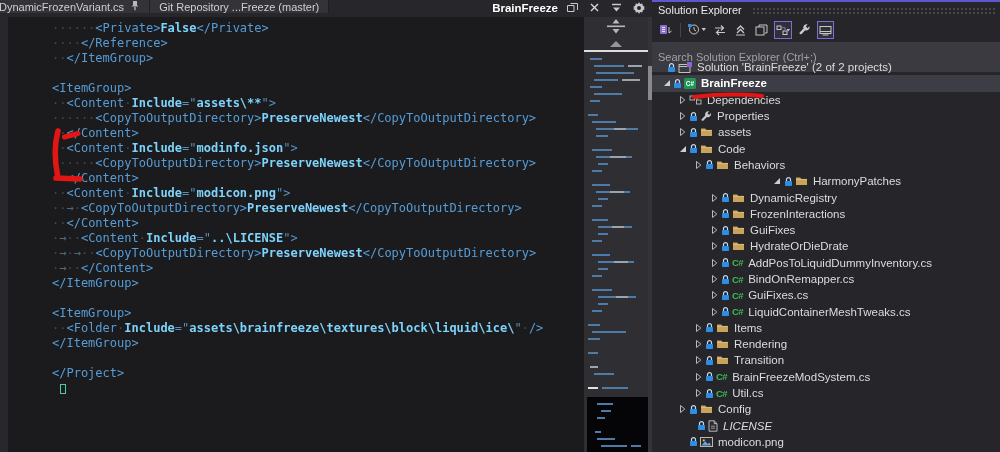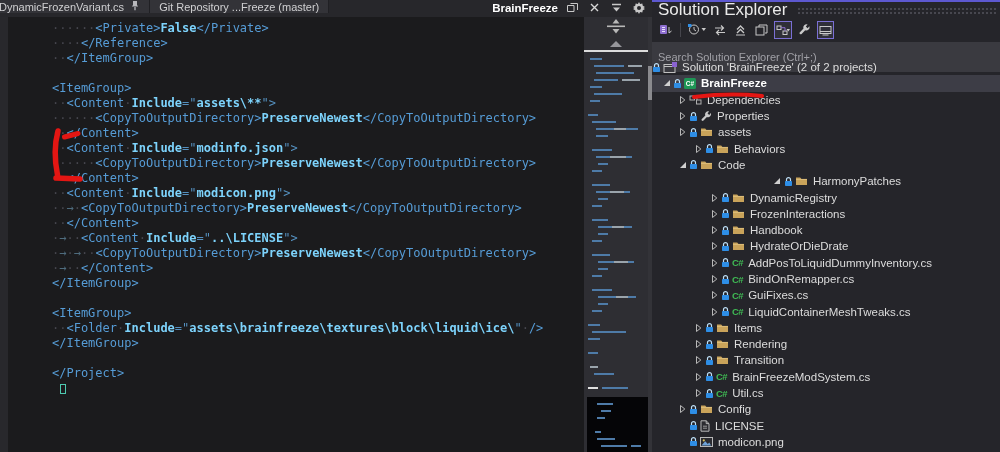--- a/index.html
+++ b/index.html
@@ -44,21 +44,21 @@
   .mm-c0 { background:#4e7ba8; } .mm-c1 { background:#9aa4ac; } .mm-c2 { background:#e0e0e0; }
 
   .vscroll { position:absolute; left:648px; top:17px; width:4px; height:435px; background:#333338; }
   .vscroll-thumb { position:absolute; left:0; top:49px; width:4px; height:34px; background:#8a8a8e; }
 
   
   .sepanel { position:absolute; left:652px; top:0; width:348px; height:452px; background:#25252a;
              font-size:11.5px; }
   .se-topline { position:absolute; left:0; top:0; width:100%; height:2px; background:#5d58d0; }
   .se-header { position:absolute; left:0; top:2px; width:100%; height:15px; display:flex; align-items:center; }
-  .se-title { color:#eaeaea; font-size:17px; padding-left:6px; white-space:nowrap; }
+  .se-title { color:#eaeaea; font-size:11px; padding-left:6px; white-space:nowrap; }
   .se-grip { flex:1; height:8px; margin:2px 4px 0 10px;
              background-image:radial-gradient(circle,#47474f 34%,transparent 36%);
              background-size:4px 4px; }
   .se-toolbar { position:absolute; left:0; top:17px; width:100%; height:25px; display:flex;
                 align-items:center; gap:4px; padding-left:5px; }
   .se-ti { display:inline-flex; align-items:center; justify-content:center; height:18px; min-width:17px; }
   .se-ti.boxed { border:1px solid #7a6fd4; background:#2f2f38; }
   .se-sep { width:1px; height:14px; background:#45454c; margin:0 2px; }
   .se-search { position:absolute; left:0; top:42px; width:100%; height:30px; background:#3a3a40;
                border:none; color:#a0a0a6; font-size:11px; padding:0 6px; outline:none;
@@ -258,21 +258,21 @@
         <span class="se-ti boxed">
           <svg width="15" height="12">
             <rect x="2" y="2.5" width="11" height="7" fill="none" stroke="#c8c8c8"></rect>
             <path d="M2 7.5 h11" stroke="#c8c8c8"></path>
             <path d="M4.5 11 h6" stroke="#c8c8c8"></path>
           </svg>
         </span>
       </div>
     <input class="se-search" placeholder="Search Solution Explorer (Ctrl+;)" style="">
     <div class="se-tree" id="se-tree">
-      <div class="trow" style="">
+      <div class="trow" style="margin-left:15px;">
         <span class="slot-ic">
             <svg width="9" height="11">
               <path d="M2.5 5.2 V3.6 a2 2 0 0 1 4 0 V5.2" stroke="#bfe0f7" stroke-width="1.2" fill="none"></path>
               <rect x="1" y="5" width="7" height="5" rx="0.8" fill="#2e8ee6"></rect>
             </svg>
           </span>
         <span class="slot-ic">
             <svg width="14" height="11">
               <rect x="1" y="2.5" width="11" height="8" fill="none" stroke="#c0c0c0"></rect>
               <path d="M1 4.5 h11" stroke="#c0c0c0"></path>
@@ -347,339 +347,339 @@
               </svg>
             </span>
             <span class="slot-ic">
               <svg width="13" height="10">
                 <path d="M1 1.5 h4.2 l1.2 1.6 H12 v6 H1 z" fill="#c9a35a"></path>
                 <path d="M1 3.4 h11" stroke="#e2c584" stroke-width="0.8"></path>
               </svg>
             </span>
             <span class="lbl">assets</span>
           </div>
+          <div class="trow" style="padding-left: 24px;">
+            <span class="slot-arrow">
+              <span class="exp"></span>
+            </span>
+            <span class="slot-ic">
+              <svg width="9" height="11">
+                <path d="M2.5 5.2 V3.6 a2 2 0 0 1 4 0 V5.2" stroke="#bfe0f7" stroke-width="1.2" fill="none"></path>
+                <rect x="1" y="5" width="7" height="5" rx="0.8" fill="#2e8ee6"></rect>
+              </svg>
+            </span>
+            <span class="slot-ic">
+              <svg width="13" height="10">
+                <path d="M1 1.5 h4.2 l1.2 1.6 H12 v6 H1 z" fill="#c9a35a"></path>
+                <path d="M1 3.4 h11" stroke="#e2c584" stroke-width="0.8"></path>
+              </svg>
+            </span>
+            <span class="lbl">Code</span>
+          </div>
           <div class="trow" style="padding-left: 40px;">
             <span class="slot-arrow">
               <svg width="7" height="10">
                 <path d="M1.5 1.5 L5.8 5 L1.5 8.5 z" fill="none" stroke="#b8b8b8"></path>
               </svg>
             </span>
             <span class="slot-ic">
               <svg width="9" height="11">
                 <path d="M2.5 5.2 V3.6 a2 2 0 0 1 4 0 V5.2" stroke="#bfe0f7" stroke-width="1.2" fill="none"></path>
                 <rect x="1" y="5" width="7" height="5" rx="0.8" fill="#2e8ee6"></rect>
               </svg>
             </span>
             <span class="slot-ic">
               <svg width="13" height="10">
                 <path d="M1 1.5 h4.2 l1.2 1.6 H12 v6 H1 z" fill="#c9a35a"></path>
                 <path d="M1 3.4 h11" stroke="#e2c584" stroke-width="0.8"></path>
               </svg>
             </span>
             <span class="lbl">Behaviors</span>
           </div>
+          <div class="trow" style="padding-left: 20px; justify-content: center;">
+            <span class="slot-arrow">
+              <span class="exp"></span>
+            </span>
+            <span class="slot-ic">
+              <svg width="9" height="11">
+                <path d="M2.5 5.2 V3.6 a2 2 0 0 1 4 0 V5.2" stroke="#bfe0f7" stroke-width="1.2" fill="none"></path>
+                <rect x="1" y="5" width="7" height="5" rx="0.8" fill="#2e8ee6"></rect>
+              </svg>
+            </span>
+            <span class="slot-ic">
+              <svg width="13" height="10">
+                <path d="M1 1.5 h4.2 l1.2 1.6 H12 v6 H1 z" fill="#c9a35a"></path>
+                <path d="M1 3.4 h11" stroke="#e2c584" stroke-width="0.8"></path>
+              </svg>
+            </span>
+            <span class="lbl">HarmonyPatches</span>
+          </div>
+          <div class="trow" style="padding-left: 56px;">
+            <span class="slot-arrow">
+              <svg width="7" height="10">
+                <path d="M1.5 1.5 L5.8 5 L1.5 8.5 z" fill="none" stroke="#b8b8b8"></path>
+              </svg>
+            </span>
+            <span class="slot-ic">
+              <svg width="9" height="11">
+                <path d="M2.5 5.2 V3.6 a2 2 0 0 1 4 0 V5.2" stroke="#bfe0f7" stroke-width="1.2" fill="none"></path>
+                <rect x="1" y="5" width="7" height="5" rx="0.8" fill="#2e8ee6"></rect>
+              </svg>
+            </span>
+            <span class="slot-ic">
+              <svg width="13" height="10">
+                <path d="M1 1.5 h4.2 l1.2 1.6 H12 v6 H1 z" fill="#c9a35a"></path>
+                <path d="M1 3.4 h11" stroke="#e2c584" stroke-width="0.8"></path>
+              </svg>
+            </span>
+            <span class="lbl">DynamicRegistry</span>
+          </div>
+          <div class="trow" style="padding-left: 56px;">
+            <span class="slot-arrow">
+              <svg width="7" height="10">
+                <path d="M1.5 1.5 L5.8 5 L1.5 8.5 z" fill="none" stroke="#b8b8b8"></path>
+              </svg>
+            </span>
+            <span class="slot-ic">
+              <svg width="9" height="11">
+                <path d="M2.5 5.2 V3.6 a2 2 0 0 1 4 0 V5.2" stroke="#bfe0f7" stroke-width="1.2" fill="none"></path>
+                <rect x="1" y="5" width="7" height="5" rx="0.8" fill="#2e8ee6"></rect>
+              </svg>
+            </span>
+            <span class="slot-ic">
+              <svg width="13" height="10">
+                <path d="M1 1.5 h4.2 l1.2 1.6 H12 v6 H1 z" fill="#c9a35a"></path>
+                <path d="M1 3.4 h11" stroke="#e2c584" stroke-width="0.8"></path>
+              </svg>
+            </span>
+            <span class="lbl">FrozenInteractions</span>
+          </div>
+          <div class="trow" style="padding-left: 56px;">
+            <span class="slot-arrow">
+              <svg width="7" height="10">
+                <path d="M1.5 1.5 L5.8 5 L1.5 8.5 z" fill="none" stroke="#b8b8b8"></path>
+              </svg>
+            </span>
+            <span class="slot-ic">
+              <svg width="9" height="11">
+                <path d="M2.5 5.2 V3.6 a2 2 0 0 1 4 0 V5.2" stroke="#bfe0f7" stroke-width="1.2" fill="none"></path>
+                <rect x="1" y="5" width="7" height="5" rx="0.8" fill="#2e8ee6"></rect>
+              </svg>
+            </span>
+            <span class="slot-ic">
+              <svg width="13" height="10">
+                <path d="M1 1.5 h4.2 l1.2 1.6 H12 v6 H1 z" fill="#c9a35a"></path>
+                <path d="M1 3.4 h11" stroke="#e2c584" stroke-width="0.8"></path>
+              </svg>
+            </span>
+            <span class="lbl">GuiFixes</span>
+          </div>
+          <div class="trow" style="padding-left: 56px;">
+            <span class="slot-arrow">
+              <svg width="7" height="10">
+                <path d="M1.5 1.5 L5.8 5 L1.5 8.5 z" fill="none" stroke="#b8b8b8"></path>
+              </svg>
+            </span>
+            <span class="slot-ic">
+              <svg width="9" height="11">
+                <path d="M2.5 5.2 V3.6 a2 2 0 0 1 4 0 V5.2" stroke="#bfe0f7" stroke-width="1.2" fill="none"></path>
+                <rect x="1" y="5" width="7" height="5" rx="0.8" fill="#2e8ee6"></rect>
+              </svg>
+            </span>
+            <span class="slot-ic">
+              <svg width="13" height="10">
+                <path d="M1 1.5 h4.2 l1.2 1.6 H12 v6 H1 z" fill="#c9a35a"></path>
+                <path d="M1 3.4 h11" stroke="#e2c584" stroke-width="0.8"></path>
+              </svg>
+            </span>
+            <span class="lbl">HydrateOrDieDrate</span>
+          </div>
+          <div class="trow" style="padding-left: 56px;">
+            <span class="slot-arrow">
+              <svg width="7" height="10">
+                <path d="M1.5 1.5 L5.8 5 L1.5 8.5 z" fill="none" stroke="#b8b8b8"></path>
+              </svg>
+            </span>
+            <span class="slot-ic">
+              <svg width="9" height="11">
+                <path d="M2.5 5.2 V3.6 a2 2 0 0 1 4 0 V5.2" stroke="#bfe0f7" stroke-width="1.2" fill="none"></path>
+                <rect x="1" y="5" width="7" height="5" rx="0.8" fill="#2e8ee6"></rect>
+              </svg>
+            </span>
+            <span class="slot-ic">
+              <span class="cs-glyph">C#</span>
+            </span>
+            <span class="lbl">AddPosToLiquidDummyInventory.cs</span>
+          </div>
+          <div class="trow" style="padding-left: 56px;">
+            <span class="slot-arrow">
+              <svg width="7" height="10">
+                <path d="M1.5 1.5 L5.8 5 L1.5 8.5 z" fill="none" stroke="#b8b8b8"></path>
+              </svg>
+            </span>
+            <span class="slot-ic">
+              <svg width="9" height="11">
+                <path d="M2.5 5.2 V3.6 a2 2 0 0 1 4 0 V5.2" stroke="#bfe0f7" stroke-width="1.2" fill="none"></path>
+                <rect x="1" y="5" width="7" height="5" rx="0.8" fill="#2e8ee6"></rect>
+              </svg>
+            </span>
+            <span class="slot-ic">
+              <span class="cs-glyph">C#</span>
+            </span>
+            <span class="lbl">BindOnRemapper.cs</span>
+          </div>
+          <div class="trow" style="padding-left: 56px;">
+            <span class="slot-arrow">
+              <svg width="7" height="10">
+                <path d="M1.5 1.5 L5.8 5 L1.5 8.5 z" fill="none" stroke="#b8b8b8"></path>
+              </svg>
+            </span>
+            <span class="slot-ic">
+              <svg width="9" height="11">
+                <path d="M2.5 5.2 V3.6 a2 2 0 0 1 4 0 V5.2" stroke="#bfe0f7" stroke-width="1.2" fill="none"></path>
+                <rect x="1" y="5" width="7" height="5" rx="0.8" fill="#2e8ee6"></rect>
+              </svg>
+            </span>
+            <span class="slot-ic">
+              <span class="cs-glyph">C#</span>
+            </span>
+            <span class="lbl">GuiFixes.cs</span>
+          </div>
+          <div class="trow" style="padding-left: 56px;">
+            <span class="slot-arrow">
+              <svg width="7" height="10">
+                <path d="M1.5 1.5 L5.8 5 L1.5 8.5 z" fill="none" stroke="#b8b8b8"></path>
+              </svg>
+            </span>
+            <span class="slot-ic">
+              <svg width="9" height="11">
+                <path d="M2.5 5.2 V3.6 a2 2 0 0 1 4 0 V5.2" stroke="#bfe0f7" stroke-width="1.2" fill="none"></path>
+                <rect x="1" y="5" width="7" height="5" rx="0.8" fill="#2e8ee6"></rect>
+              </svg>
+            </span>
+            <span class="slot-ic">
+              <span class="cs-glyph">C#</span>
+            </span>
+            <span class="lbl">LiquidContainerMeshTweaks.cs</span>
+          </div>
+          <div class="trow" style="padding-left: 40px;">
+            <span class="slot-arrow">
+              <svg width="7" height="10">
+                <path d="M1.5 1.5 L5.8 5 L1.5 8.5 z" fill="none" stroke="#b8b8b8"></path>
+              </svg>
+            </span>
+            <span class="slot-ic">
+              <svg width="9" height="11">
+                <path d="M2.5 5.2 V3.6 a2 2 0 0 1 4 0 V5.2" stroke="#bfe0f7" stroke-width="1.2" fill="none"></path>
+                <rect x="1" y="5" width="7" height="5" rx="0.8" fill="#2e8ee6"></rect>
+              </svg>
+            </span>
+            <span class="slot-ic">
+              <svg width="13" height="10">
+                <path d="M1 1.5 h4.2 l1.2 1.6 H12 v6 H1 z" fill="#c9a35a"></path>
+                <path d="M1 3.4 h11" stroke="#e2c584" stroke-width="0.8"></path>
+              </svg>
+            </span>
+            <span class="lbl">Items</span>
+          </div>
+          <div class="trow" style="padding-left: 40px;">
+            <span class="slot-arrow">
+              <svg width="7" height="10">
+                <path d="M1.5 1.5 L5.8 5 L1.5 8.5 z" fill="none" stroke="#b8b8b8"></path>
+              </svg>
+            </span>
+            <span class="slot-ic">
+              <svg width="9" height="11">
+                <path d="M2.5 5.2 V3.6 a2 2 0 0 1 4 0 V5.2" stroke="#bfe0f7" stroke-width="1.2" fill="none"></path>
+                <rect x="1" y="5" width="7" height="5" rx="0.8" fill="#2e8ee6"></rect>
+              </svg>
+            </span>
+            <span class="slot-ic">
+              <svg width="13" height="10">
+                <path d="M1 1.5 h4.2 l1.2 1.6 H12 v6 H1 z" fill="#c9a35a"></path>
+                <path d="M1 3.4 h11" stroke="#e2c584" stroke-width="0.8"></path>
+              </svg>
+            </span>
+            <span class="lbl">Rendering</span>
+          </div>
+          <div class="trow" style="padding-left: 40px;">
+            <span class="slot-arrow">
+              <svg width="7" height="10">
+                <path d="M1.5 1.5 L5.8 5 L1.5 8.5 z" fill="none" stroke="#b8b8b8"></path>
+              </svg>
+            </span>
+            <span class="slot-ic">
+              <svg width="9" height="11">
+                <path d="M2.5 5.2 V3.6 a2 2 0 0 1 4 0 V5.2" stroke="#bfe0f7" stroke-width="1.2" fill="none"></path>
+                <rect x="1" y="5" width="7" height="5" rx="0.8" fill="#2e8ee6"></rect>
+              </svg>
+            </span>
+            <span class="slot-ic">
+              <svg width="13" height="10">
+                <path d="M1 1.5 h4.2 l1.2 1.6 H12 v6 H1 z" fill="#c9a35a"></path>
+                <path d="M1 3.4 h11" stroke="#e2c584" stroke-width="0.8"></path>
+              </svg>
+            </span>
+            <span class="lbl">Transition</span>
+          </div>
+          <div class="trow" style="padding-left: 40px;">
+            <span class="slot-arrow">
+              <svg width="7" height="10">
+                <path d="M1.5 1.5 L5.8 5 L1.5 8.5 z" fill="none" stroke="#b8b8b8"></path>
+              </svg>
+            </span>
+            <span class="slot-ic">
+              <svg width="9" height="11">
+                <path d="M2.5 5.2 V3.6 a2 2 0 0 1 4 0 V5.2" stroke="#bfe0f7" stroke-width="1.2" fill="none"></path>
+                <rect x="1" y="5" width="7" height="5" rx="0.8" fill="#2e8ee6"></rect>
+              </svg>
+            </span>
+            <span class="slot-ic">
+              <span class="cs-glyph">C#</span>
+            </span>
+            <span class="lbl">BrainFreezeModSystem.cs</span>
+          </div>
+          <div class="trow" style="padding-left: 40px;">
+            <span class="slot-arrow">
+              <svg width="7" height="10">
+                <path d="M1.5 1.5 L5.8 5 L1.5 8.5 z" fill="none" stroke="#b8b8b8"></path>
+              </svg>
+            </span>
+            <span class="slot-ic">
+              <svg width="9" height="11">
+                <path d="M2.5 5.2 V3.6 a2 2 0 0 1 4 0 V5.2" stroke="#bfe0f7" stroke-width="1.2" fill="none"></path>
+                <rect x="1" y="5" width="7" height="5" rx="0.8" fill="#2e8ee6"></rect>
+              </svg>
+            </span>
+            <span class="slot-ic">
+              <span class="cs-glyph">C#</span>
+            </span>
+            <span class="lbl">Util.cs</span>
+          </div>
           <div class="trow" style="padding-left: 24px;">
             <span class="slot-arrow">
-              <span class="exp"></span>
-            </span>
-            <span class="slot-ic">
-              <svg width="9" height="11">
-                <path d="M2.5 5.2 V3.6 a2 2 0 0 1 4 0 V5.2" stroke="#bfe0f7" stroke-width="1.2" fill="none"></path>
-                <rect x="1" y="5" width="7" height="5" rx="0.8" fill="#2e8ee6"></rect>
-              </svg>
-            </span>
-            <span class="slot-ic">
-              <svg width="13" height="10">
-                <path d="M1 1.5 h4.2 l1.2 1.6 H12 v6 H1 z" fill="#c9a35a"></path>
-                <path d="M1 3.4 h11" stroke="#e2c584" stroke-width="0.8"></path>
-              </svg>
-            </span>
-            <span class="lbl">Code</span>
-          </div>
-          <div class="trow" style="padding-left: 20px; justify-content: center;">
-            <span class="slot-arrow">
-              <span class="exp"></span>
-            </span>
-            <span class="slot-ic">
-              <svg width="9" height="11">
-                <path d="M2.5 5.2 V3.6 a2 2 0 0 1 4 0 V5.2" stroke="#bfe0f7" stroke-width="1.2" fill="none"></path>
-                <rect x="1" y="5" width="7" height="5" rx="0.8" fill="#2e8ee6"></rect>
-              </svg>
-            </span>
-            <span class="slot-ic">
-              <svg width="13" height="10">
-                <path d="M1 1.5 h4.2 l1.2 1.6 H12 v6 H1 z" fill="#c9a35a"></path>
-                <path d="M1 3.4 h11" stroke="#e2c584" stroke-width="0.8"></path>
-              </svg>
-            </span>
-            <span class="lbl">HarmonyPatches</span>
-          </div>
-          <div class="trow" style="padding-left: 56px;">
-            <span class="slot-arrow">
-              <svg width="7" height="10">
-                <path d="M1.5 1.5 L5.8 5 L1.5 8.5 z" fill="none" stroke="#b8b8b8"></path>
-              </svg>
-            </span>
-            <span class="slot-ic">
-              <svg width="9" height="11">
-                <path d="M2.5 5.2 V3.6 a2 2 0 0 1 4 0 V5.2" stroke="#bfe0f7" stroke-width="1.2" fill="none"></path>
-                <rect x="1" y="5" width="7" height="5" rx="0.8" fill="#2e8ee6"></rect>
-              </svg>
-            </span>
-            <span class="slot-ic">
-              <svg width="13" height="10">
-                <path d="M1 1.5 h4.2 l1.2 1.6 H12 v6 H1 z" fill="#c9a35a"></path>
-                <path d="M1 3.4 h11" stroke="#e2c584" stroke-width="0.8"></path>
-              </svg>
-            </span>
-            <span class="lbl">DynamicRegistry</span>
-          </div>
-          <div class="trow" style="padding-left: 56px;">
-            <span class="slot-arrow">
-              <svg width="7" height="10">
-                <path d="M1.5 1.5 L5.8 5 L1.5 8.5 z" fill="none" stroke="#b8b8b8"></path>
-              </svg>
-            </span>
-            <span class="slot-ic">
-              <svg width="9" height="11">
-                <path d="M2.5 5.2 V3.6 a2 2 0 0 1 4 0 V5.2" stroke="#bfe0f7" stroke-width="1.2" fill="none"></path>
-                <rect x="1" y="5" width="7" height="5" rx="0.8" fill="#2e8ee6"></rect>
-              </svg>
-            </span>
-            <span class="slot-ic">
-              <svg width="13" height="10">
-                <path d="M1 1.5 h4.2 l1.2 1.6 H12 v6 H1 z" fill="#c9a35a"></path>
-                <path d="M1 3.4 h11" stroke="#e2c584" stroke-width="0.8"></path>
-              </svg>
-            </span>
-            <span class="lbl">FrozenInteractions</span>
-          </div>
-          <div class="trow" style="padding-left: 56px;">
-            <span class="slot-arrow">
-              <svg width="7" height="10">
-                <path d="M1.5 1.5 L5.8 5 L1.5 8.5 z" fill="none" stroke="#b8b8b8"></path>
-              </svg>
-            </span>
-            <span class="slot-ic">
-              <svg width="9" height="11">
-                <path d="M2.5 5.2 V3.6 a2 2 0 0 1 4 0 V5.2" stroke="#bfe0f7" stroke-width="1.2" fill="none"></path>
-                <rect x="1" y="5" width="7" height="5" rx="0.8" fill="#2e8ee6"></rect>
-              </svg>
-            </span>
-            <span class="slot-ic">
-              <svg width="13" height="10">
-                <path d="M1 1.5 h4.2 l1.2 1.6 H12 v6 H1 z" fill="#c9a35a"></path>
-                <path d="M1 3.4 h11" stroke="#e2c584" stroke-width="0.8"></path>
-              </svg>
-            </span>
-            <span class="lbl">Handbook</span>
-          </div>
-          <div class="trow" style="padding-left: 56px;">
-            <span class="slot-arrow">
-              <svg width="7" height="10">
-                <path d="M1.5 1.5 L5.8 5 L1.5 8.5 z" fill="none" stroke="#b8b8b8"></path>
-              </svg>
-            </span>
-            <span class="slot-ic">
-              <svg width="9" height="11">
-                <path d="M2.5 5.2 V3.6 a2 2 0 0 1 4 0 V5.2" stroke="#bfe0f7" stroke-width="1.2" fill="none"></path>
-                <rect x="1" y="5" width="7" height="5" rx="0.8" fill="#2e8ee6"></rect>
-              </svg>
-            </span>
-            <span class="slot-ic">
-              <svg width="13" height="10">
-                <path d="M1 1.5 h4.2 l1.2 1.6 H12 v6 H1 z" fill="#c9a35a"></path>
-                <path d="M1 3.4 h11" stroke="#e2c584" stroke-width="0.8"></path>
-              </svg>
-            </span>
-            <span class="lbl">HydrateOrDieDrate</span>
-          </div>
-          <div class="trow" style="padding-left: 56px;">
-            <span class="slot-arrow">
-              <svg width="7" height="10">
-                <path d="M1.5 1.5 L5.8 5 L1.5 8.5 z" fill="none" stroke="#b8b8b8"></path>
-              </svg>
-            </span>
-            <span class="slot-ic">
-              <svg width="9" height="11">
-                <path d="M2.5 5.2 V3.6 a2 2 0 0 1 4 0 V5.2" stroke="#bfe0f7" stroke-width="1.2" fill="none"></path>
-                <rect x="1" y="5" width="7" height="5" rx="0.8" fill="#2e8ee6"></rect>
-              </svg>
-            </span>
-            <span class="slot-ic">
-              <span class="cs-glyph">C#</span>
-            </span>
-            <span class="lbl">AddPosToLiquidDummyInventory.cs</span>
-          </div>
-          <div class="trow" style="padding-left: 56px;">
-            <span class="slot-arrow">
-              <svg width="7" height="10">
-                <path d="M1.5 1.5 L5.8 5 L1.5 8.5 z" fill="none" stroke="#b8b8b8"></path>
-              </svg>
-            </span>
-            <span class="slot-ic">
-              <svg width="9" height="11">
-                <path d="M2.5 5.2 V3.6 a2 2 0 0 1 4 0 V5.2" stroke="#bfe0f7" stroke-width="1.2" fill="none"></path>
-                <rect x="1" y="5" width="7" height="5" rx="0.8" fill="#2e8ee6"></rect>
-              </svg>
-            </span>
-            <span class="slot-ic">
-              <span class="cs-glyph">C#</span>
-            </span>
-            <span class="lbl">BindOnRemapper.cs</span>
-          </div>
-          <div class="trow" style="padding-left: 56px;">
-            <span class="slot-arrow">
-              <svg width="7" height="10">
-                <path d="M1.5 1.5 L5.8 5 L1.5 8.5 z" fill="none" stroke="#b8b8b8"></path>
-              </svg>
-            </span>
-            <span class="slot-ic">
-              <svg width="9" height="11">
-                <path d="M2.5 5.2 V3.6 a2 2 0 0 1 4 0 V5.2" stroke="#bfe0f7" stroke-width="1.2" fill="none"></path>
-                <rect x="1" y="5" width="7" height="5" rx="0.8" fill="#2e8ee6"></rect>
-              </svg>
-            </span>
-            <span class="slot-ic">
-              <span class="cs-glyph">C#</span>
-            </span>
-            <span class="lbl">GuiFixes.cs</span>
-          </div>
-          <div class="trow" style="padding-left: 56px;">
-            <span class="slot-arrow">
-              <svg width="7" height="10">
-                <path d="M1.5 1.5 L5.8 5 L1.5 8.5 z" fill="none" stroke="#b8b8b8"></path>
-              </svg>
-            </span>
-            <span class="slot-ic">
-              <svg width="9" height="11">
-                <path d="M2.5 5.2 V3.6 a2 2 0 0 1 4 0 V5.2" stroke="#bfe0f7" stroke-width="1.2" fill="none"></path>
-                <rect x="1" y="5" width="7" height="5" rx="0.8" fill="#2e8ee6"></rect>
-              </svg>
-            </span>
-            <span class="slot-ic">
-              <span class="cs-glyph">C#</span>
-            </span>
-            <span class="lbl">LiquidContainerMeshTweaks.cs</span>
-          </div>
-          <div class="trow" style="padding-left: 40px;">
-            <span class="slot-arrow">
-              <svg width="7" height="10">
-                <path d="M1.5 1.5 L5.8 5 L1.5 8.5 z" fill="none" stroke="#b8b8b8"></path>
-              </svg>
-            </span>
-            <span class="slot-ic">
-              <svg width="9" height="11">
-                <path d="M2.5 5.2 V3.6 a2 2 0 0 1 4 0 V5.2" stroke="#bfe0f7" stroke-width="1.2" fill="none"></path>
-                <rect x="1" y="5" width="7" height="5" rx="0.8" fill="#2e8ee6"></rect>
-              </svg>
-            </span>
-            <span class="slot-ic">
-              <svg width="13" height="10">
-                <path d="M1 1.5 h4.2 l1.2 1.6 H12 v6 H1 z" fill="#c9a35a"></path>
-                <path d="M1 3.4 h11" stroke="#e2c584" stroke-width="0.8"></path>
-              </svg>
-            </span>
-            <span class="lbl">Items</span>
-          </div>
-          <div class="trow" style="padding-left: 40px;">
-            <span class="slot-arrow">
-              <svg width="7" height="10">
-                <path d="M1.5 1.5 L5.8 5 L1.5 8.5 z" fill="none" stroke="#b8b8b8"></path>
-              </svg>
-            </span>
-            <span class="slot-ic">
-              <svg width="9" height="11">
-                <path d="M2.5 5.2 V3.6 a2 2 0 0 1 4 0 V5.2" stroke="#bfe0f7" stroke-width="1.2" fill="none"></path>
-                <rect x="1" y="5" width="7" height="5" rx="0.8" fill="#2e8ee6"></rect>
-              </svg>
-            </span>
-            <span class="slot-ic">
-              <svg width="13" height="10">
-                <path d="M1 1.5 h4.2 l1.2 1.6 H12 v6 H1 z" fill="#c9a35a"></path>
-                <path d="M1 3.4 h11" stroke="#e2c584" stroke-width="0.8"></path>
-              </svg>
-            </span>
-            <span class="lbl">Rendering</span>
-          </div>
-          <div class="trow" style="padding-left: 40px;">
-            <span class="slot-arrow">
-              <svg width="7" height="10">
-                <path d="M1.5 1.5 L5.8 5 L1.5 8.5 z" fill="none" stroke="#b8b8b8"></path>
-              </svg>
-            </span>
-            <span class="slot-ic">
-              <svg width="9" height="11">
-                <path d="M2.5 5.2 V3.6 a2 2 0 0 1 4 0 V5.2" stroke="#bfe0f7" stroke-width="1.2" fill="none"></path>
-                <rect x="1" y="5" width="7" height="5" rx="0.8" fill="#2e8ee6"></rect>
-              </svg>
-            </span>
-            <span class="slot-ic">
-              <svg width="13" height="10">
-                <path d="M1 1.5 h4.2 l1.2 1.6 H12 v6 H1 z" fill="#c9a35a"></path>
-                <path d="M1 3.4 h11" stroke="#e2c584" stroke-width="0.8"></path>
-              </svg>
-            </span>
-            <span class="lbl">Transition</span>
-          </div>
-          <div class="trow" style="padding-left: 40px;">
-            <span class="slot-arrow">
-              <svg width="7" height="10">
-                <path d="M1.5 1.5 L5.8 5 L1.5 8.5 z" fill="none" stroke="#b8b8b8"></path>
-              </svg>
-            </span>
-            <span class="slot-ic">
-              <svg width="9" height="11">
-                <path d="M2.5 5.2 V3.6 a2 2 0 0 1 4 0 V5.2" stroke="#bfe0f7" stroke-width="1.2" fill="none"></path>
-                <rect x="1" y="5" width="7" height="5" rx="0.8" fill="#2e8ee6"></rect>
-              </svg>
-            </span>
-            <span class="slot-ic">
-              <span class="cs-glyph">C#</span>
-            </span>
-            <span class="lbl">BrainFreezeModSystem.cs</span>
-          </div>
-          <div class="trow" style="padding-left: 40px;">
-            <span class="slot-arrow">
-              <svg width="7" height="10">
-                <path d="M1.5 1.5 L5.8 5 L1.5 8.5 z" fill="none" stroke="#b8b8b8"></path>
-              </svg>
-            </span>
-            <span class="slot-ic">
-              <svg width="9" height="11">
-                <path d="M2.5 5.2 V3.6 a2 2 0 0 1 4 0 V5.2" stroke="#bfe0f7" stroke-width="1.2" fill="none"></path>
-                <rect x="1" y="5" width="7" height="5" rx="0.8" fill="#2e8ee6"></rect>
-              </svg>
-            </span>
-            <span class="slot-ic">
-              <span class="cs-glyph">C#</span>
-            </span>
-            <span class="lbl">Util.cs</span>
-          </div>
-          <div class="trow" style="padding-left: 24px;">
-            <span class="slot-arrow">
               <svg width="7" height="10">
                 <path d="M1.5 1.5 L5.8 5 L1.5 8.5 z" fill="none" stroke="#b8b8b8"></path>
               </svg>
             </span>
             <span class="slot-ic">
               <svg width="9" height="11">
                 <path d="M2.5 5.2 V3.6 a2 2 0 0 1 4 0 V5.2" stroke="#bfe0f7" stroke-width="1.2" fill="none"></path>
                 <rect x="1" y="5" width="7" height="5" rx="0.8" fill="#2e8ee6"></rect>
               </svg>
             </span>
             <span class="slot-ic">
               <svg width="13" height="10">
                 <path d="M1 1.5 h4.2 l1.2 1.6 H12 v6 H1 z" fill="#c9a35a"></path>
                 <path d="M1 3.4 h11" stroke="#e2c584" stroke-width="0.8"></path>
               </svg>
             </span>
             <span class="lbl">Config</span>
           </div>
-          <div class="trow" style="padding-left: 24px;">
+          <div class="trow" style="padding-left: 32px; font-style: italic;">
             <span class="slot-arrow"></span>
             <span class="slot-ic">
               <svg width="9" height="11">
                 <path d="M2.5 5.2 V3.6 a2 2 0 0 1 4 0 V5.2" stroke="#bfe0f7" stroke-width="1.2" fill="none"></path>
                 <rect x="1" y="5" width="7" height="5" rx="0.8" fill="#2e8ee6"></rect>
               </svg>
             </span>
             <span class="slot-ic">
               <svg width="10" height="12">
                 <path d="M1 .8 h5.2 L9 3.6 v7.6 H1 z" fill="#2b2b30" stroke="#b8b8b8"></path>

